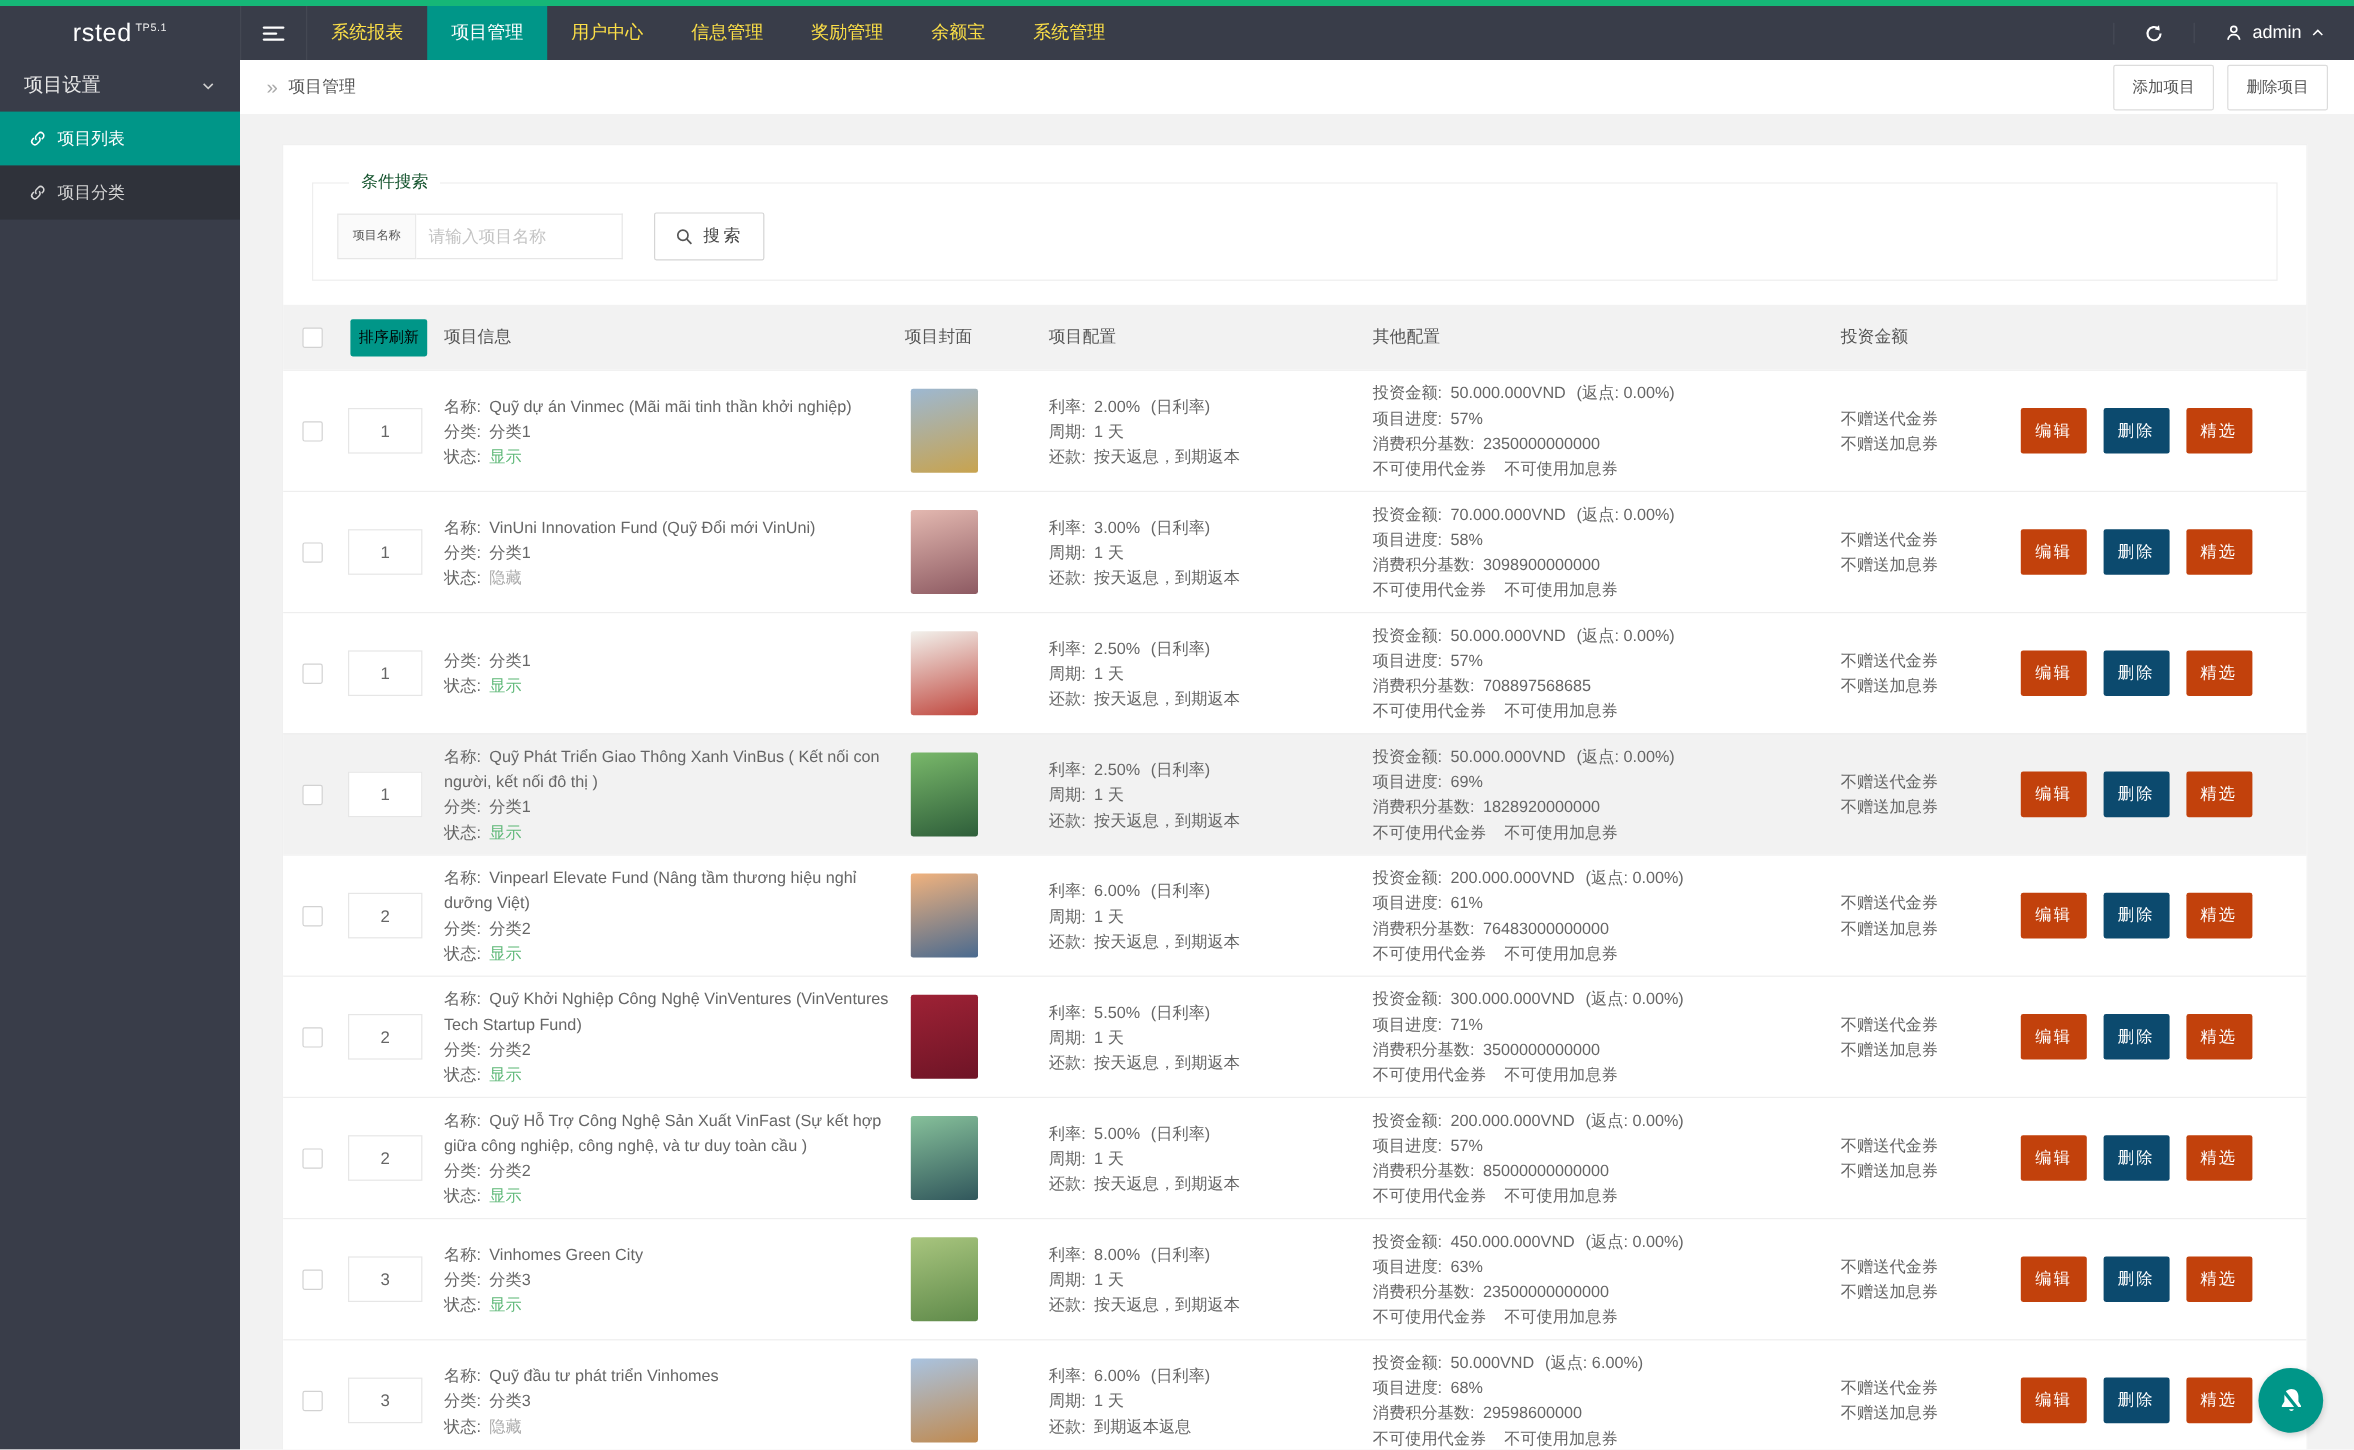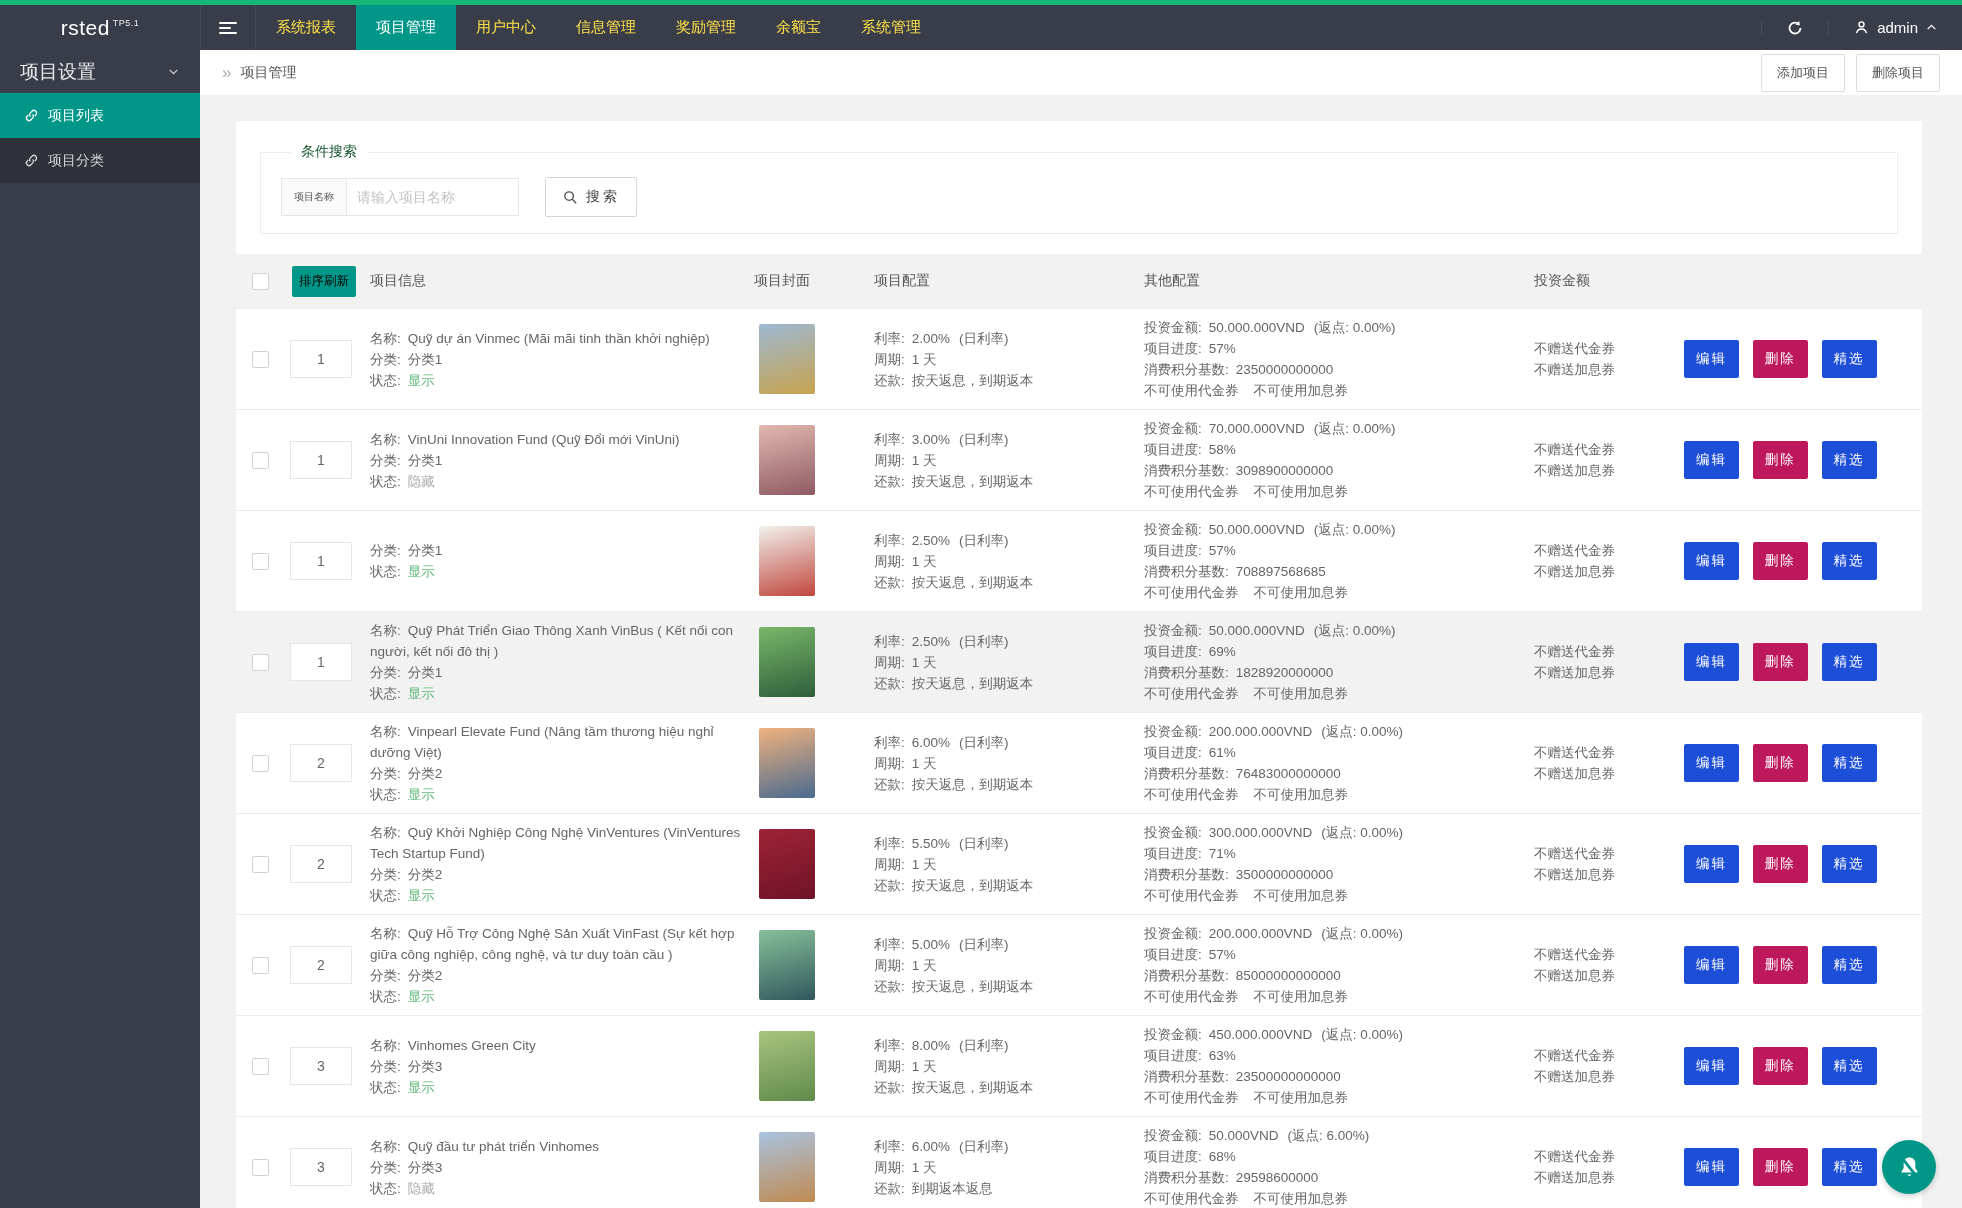--- a/index.html
+++ b/index.html
@@ -16,21 +16,21 @@
   .bars i { display:block; height:2px; background:#fff; border-radius:1px; margin:3px 0; }
   .bars i:nth-child(2){ width:12px; }
   #topnav { display:flex; align-items:stretch; }
   .nav-item { display:flex; align-items:center; padding:0 20px; color:#fde047; font-size:15px; cursor:pointer; }
   .nav-item.active { background:#009688; color:#fff; }
   .topbar-right { margin-left:auto; display:flex; align-items:center; }
   .tb-cell { display:flex; align-items:center; gap:7px; padding:0 24px; color:#fff; font-size:15px; border-left:1px solid rgba(255,255,255,.07); cursor:pointer; }
 
   
   .sidebar { position:absolute; top:50px; left:0; width:200px; bottom:0; background:#393D49; z-index:20; }
-  .side-section { height:43px; display:flex; align-items:center; padding:0 20px; color:#e8e8e8; font-size:19px; cursor:pointer; }
+  .side-section { height:43px; display:flex; align-items:center; padding:0 20px; color:#e8e8e8; font-size:16px; cursor:pointer; }
   .side-section .chev { margin-left:auto; display:flex; }
   .side-item { height:45px; display:flex; align-items:center; gap:9px; padding-left:24px; background:#2F323A; color:#d6d6d6; font-size:14px; cursor:pointer; }
   .side-item.active { background:#009688; color:#fff; }
 
   
   .main { position:absolute; left:200px; top:50px; right:0; bottom:0; overflow:hidden; }
   .crumb-bar { height:45px; background:#fff; display:flex; align-items:center; padding:0 22px; }
   .crumb-glyph { color:#aaa; font-size:17px; margin-right:9px; }
   .crumb-title { color:#555; font-size:14px; }
   .crumb-actions { margin-left:auto; display:flex; gap:11px; }
@@ -59,22 +59,22 @@
   .trow.hl { background:#f2f2f2; }
   .line { line-height:21px; }
   .lbl { margin-right:7px; }
   .note { margin-left:9px; }
   .gap { margin-left:15px; }
   .status-val.st-show { color:#5FB878; }
   .status-val.st-hide { color:#aaa; }
   .sort-input { width:62px; height:38px; border:1px solid #e6e6e6; background:#fff; text-align:center; font-size:14px; color:#666; margin-left:6px; outline:none; font-family:inherit; }
   .cover { width:56px; height:70px; border-radius:2px; margin-left:5px; }
   .btn { border:none; color:#fff; font-size:13.5px; letter-spacing:2px; padding:10px 12px; border-radius:2px; margin-right:10px; cursor:pointer; font-family:inherit; }
-  .btn-teal { background:#1d4ed8; }
-  .btn-orange { background:#be185d; }
+  .btn-teal { background:#c2410c; }
+  .btn-orange { background:#0c4a6e; }
 
   
   .fab { position:absolute; right:26px; bottom:14px; width:54px; height:54px; border-radius:50%; background:#009688; border:none; display:flex; align-items:center; justify-content:center; cursor:pointer; z-index:40; box-shadow:0 2px 6px rgba(0,0,0,.2); }
 
   svg { display:block; }
 </style>
 </head>
 <body>
 
 <div class="top-strip"></div>

